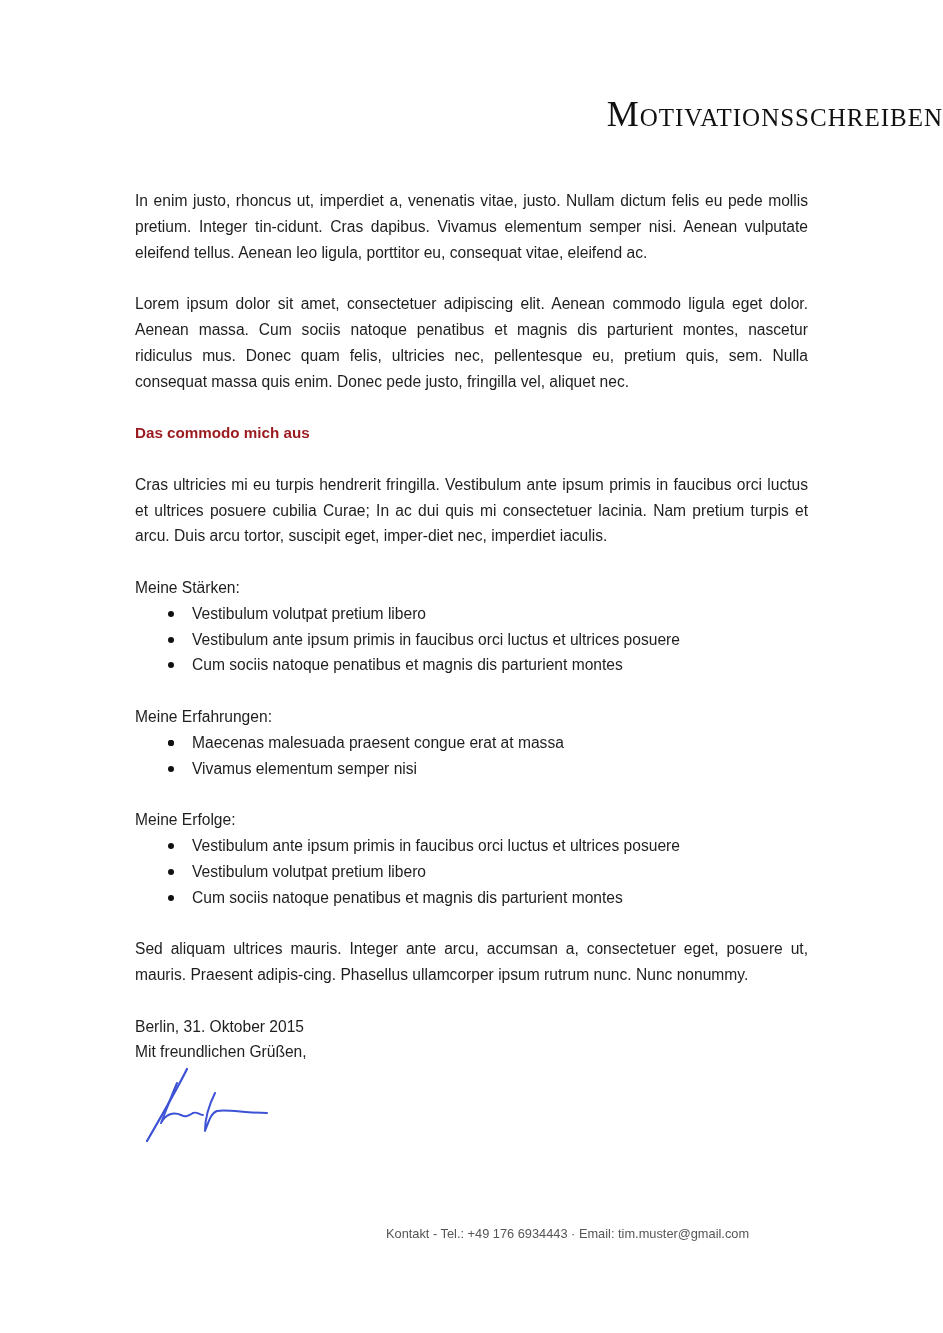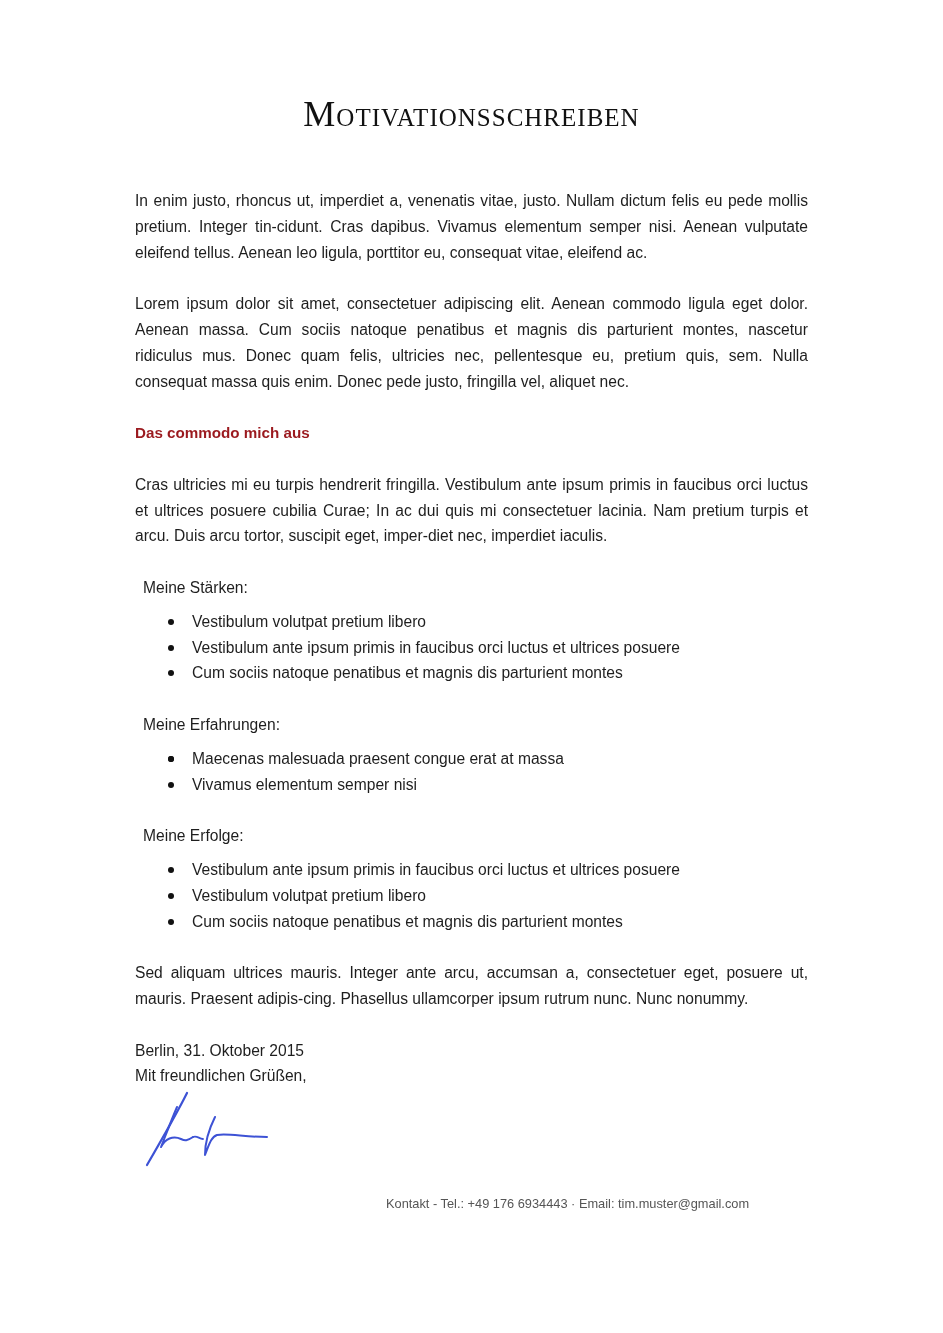--- a/index.html
+++ b/index.html
@@ -18,21 +18,21 @@
     .page {
       position: absolute;
       left: 0; top: 0;
       width: 943px; height: 1333px;
       background: #ffffff;
     }
     .title {
       position: absolute;
       left: 0; right: 0;
       top: 93px;
-      text-align: center;
+      text-align: right;
       font-family: "Liberation Serif", "DejaVu Serif", serif;
       font-variant: small-caps;
       font-size: 36px;
       letter-spacing: 1px;
       color: #111111;
       margin: 0;
       font-weight: normal;
     }
     .content {
       position: absolute;
@@ -47,21 +47,21 @@
       text-align: justify;
     }
     .para.last-line-left { text-align-last: left; }
     .heading {
       margin: 0 0 25.8px 0;
       color: #9b1a1f;
       font-weight: bold;
       font-size: 15.2px;
     }
     .list-label {
-      margin: 8px;
+      margin: 0;
     }
     ul.bullets {
       list-style: none;
       margin: 0 0 25.8px 0;
       padding: 0;
     }
     ul.bullets li {
       position: relative;
       padding-left: 57px;
     }
@@ -86,21 +86,21 @@
       width: 140px;
       height: 80px;
       margin: 0;
     }
     .signer {
       margin: 0;
     }
     .footer {
       position: absolute;
       left: 386px;
-      top: 1196px;
+      top: 1226px;
       font-size: 12.8px;
       color: #555555;
       white-space: nowrap;
     }
   </style>
 </head>
 <body>
 
 <div class="page">
 

